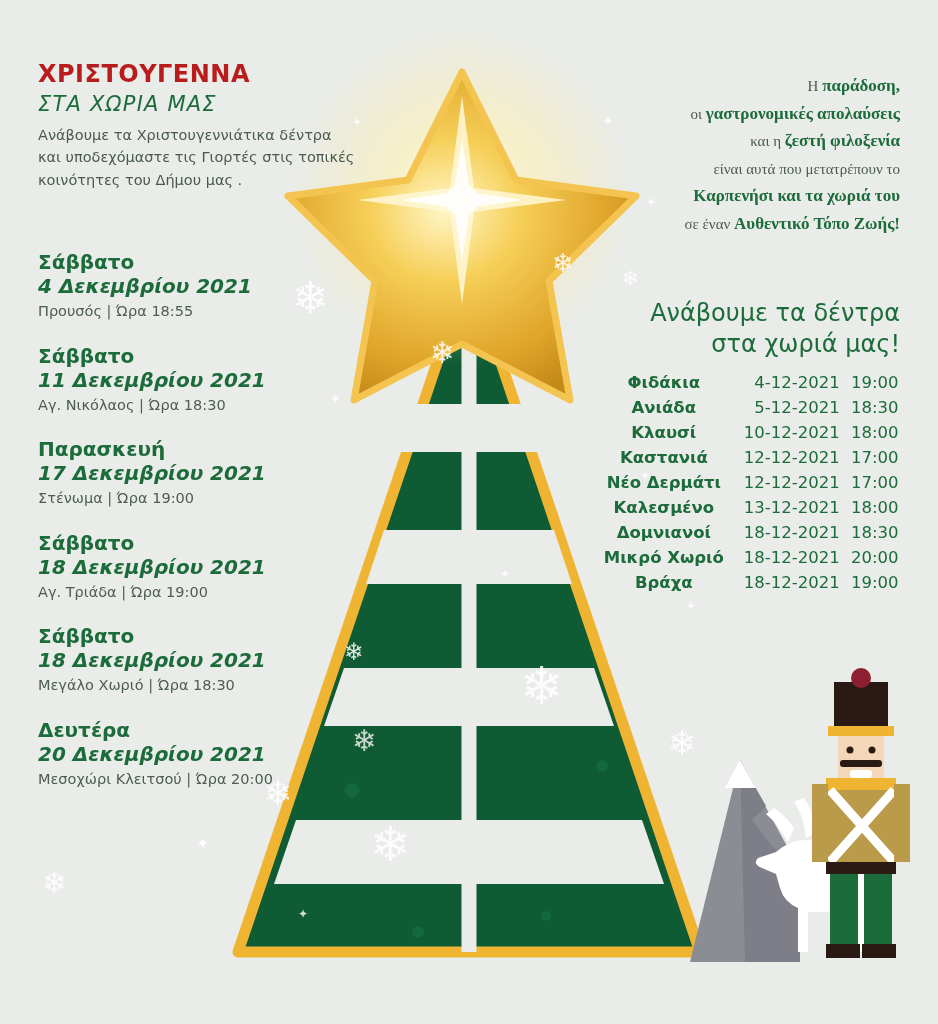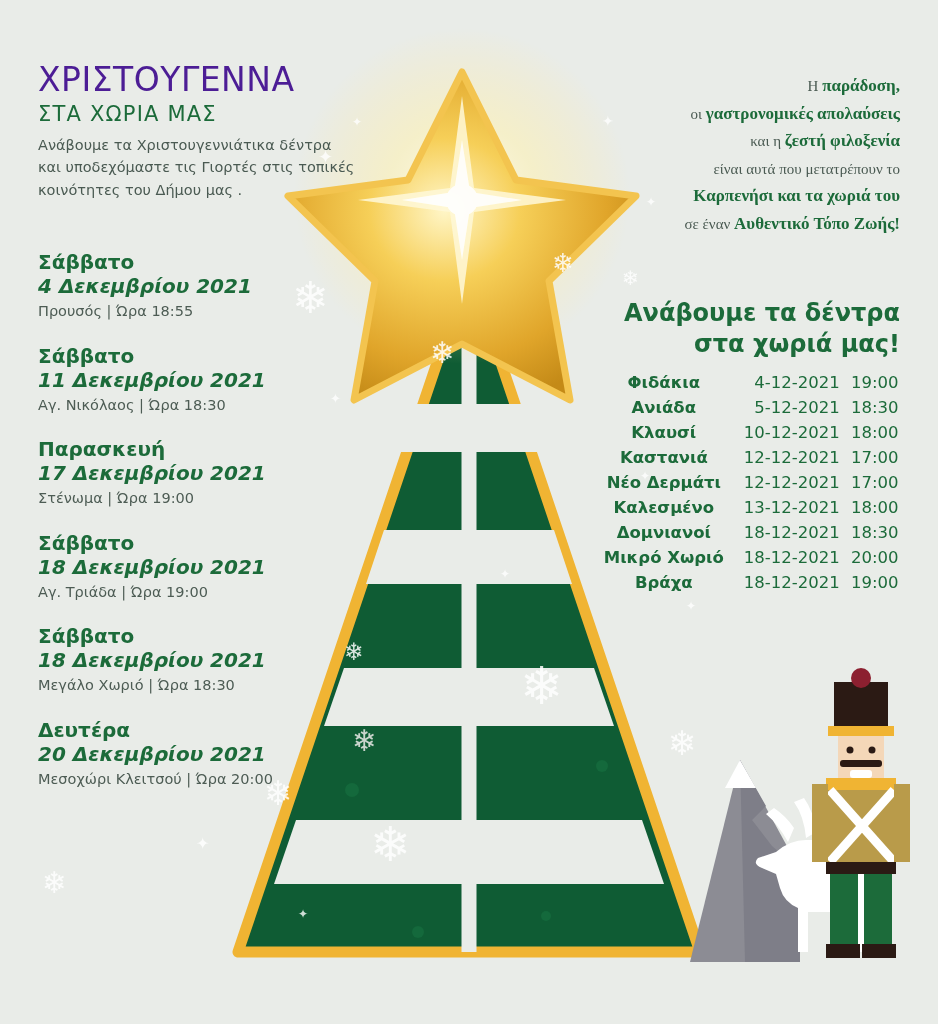--- a/index.html
+++ b/index.html
@@ -30,31 +30,32 @@
     position: absolute;
     color: #ffffff;
     opacity: .8;
     line-height: 1;
     pointer-events: none;
   }
 
   
   .title-block { position: absolute; left: 38px; top: 62px; width: 330px; }
   .title-main {
-    font-size: 33px;
-    font-weight: normal;
+    font-size: 24px;
+    font-weight: bold;
     letter-spacing: .5px;
-    color: #4c1d95;
+    color: #b91c1c;
     line-height: 1.08;
   }
   .title-sub {
     font-size: 21px;
     color: #1c6b3a;
     letter-spacing: 1.2px;
     margin-top: 4px;
+    font-style: italic;
   }
   .intro {
     margin-top: 8px;
     font-size: 14.5px;
     line-height: 1.55;
     color: #4a5a52;
     width: 320px;
   }
 
   
@@ -97,21 +98,21 @@
 
   
   .right-head {
     position: absolute;
     right: 38px;
     top: 298px;
     width: 360px;
     text-align: right;
     color: #1c6b3a;
     font-size: 24px;
-    font-weight: bold;
+    font-weight: normal;
     line-height: 1.3;
   }
 
   
   .schedule {
     position: absolute;
     right: 38px;
     top: 370px;
     width: 300px;
     border-collapse: collapse;

